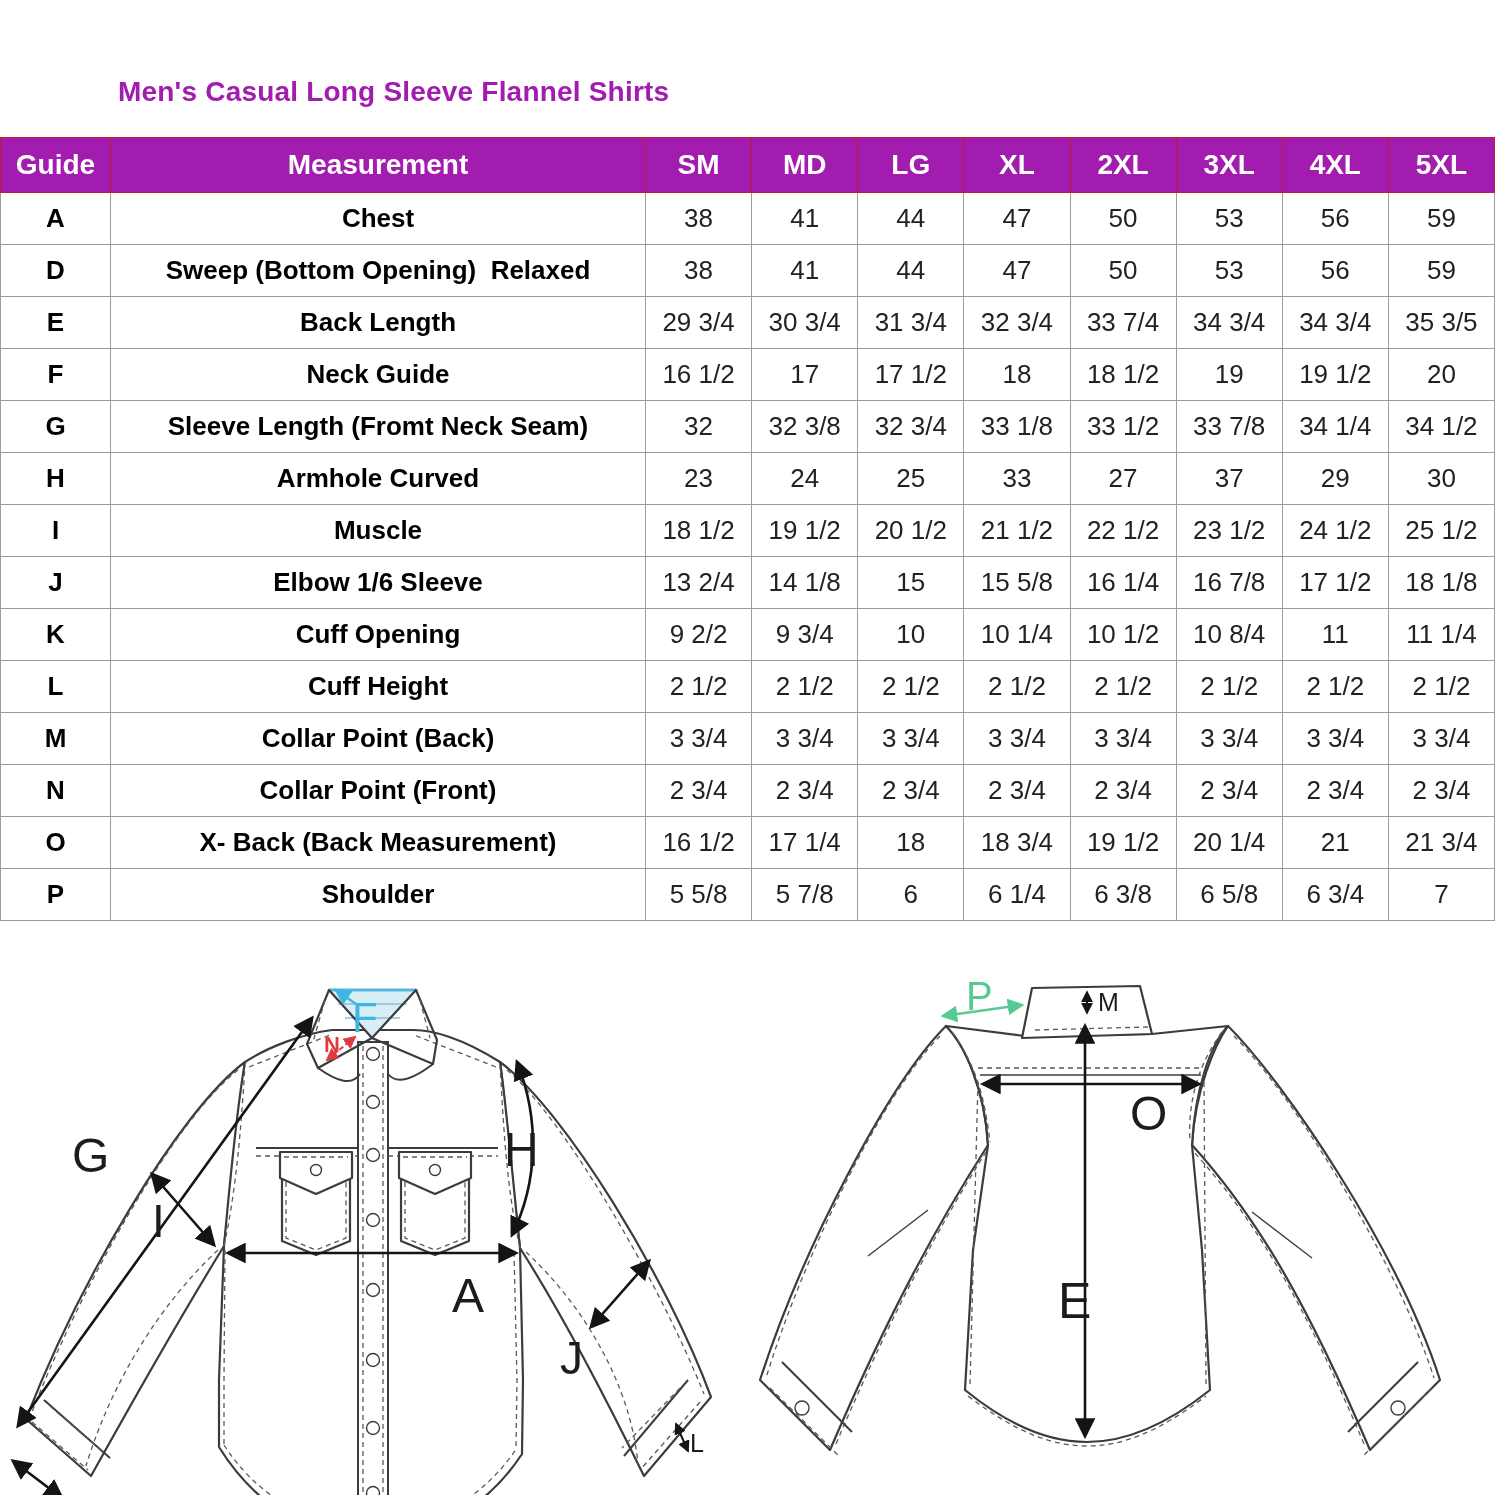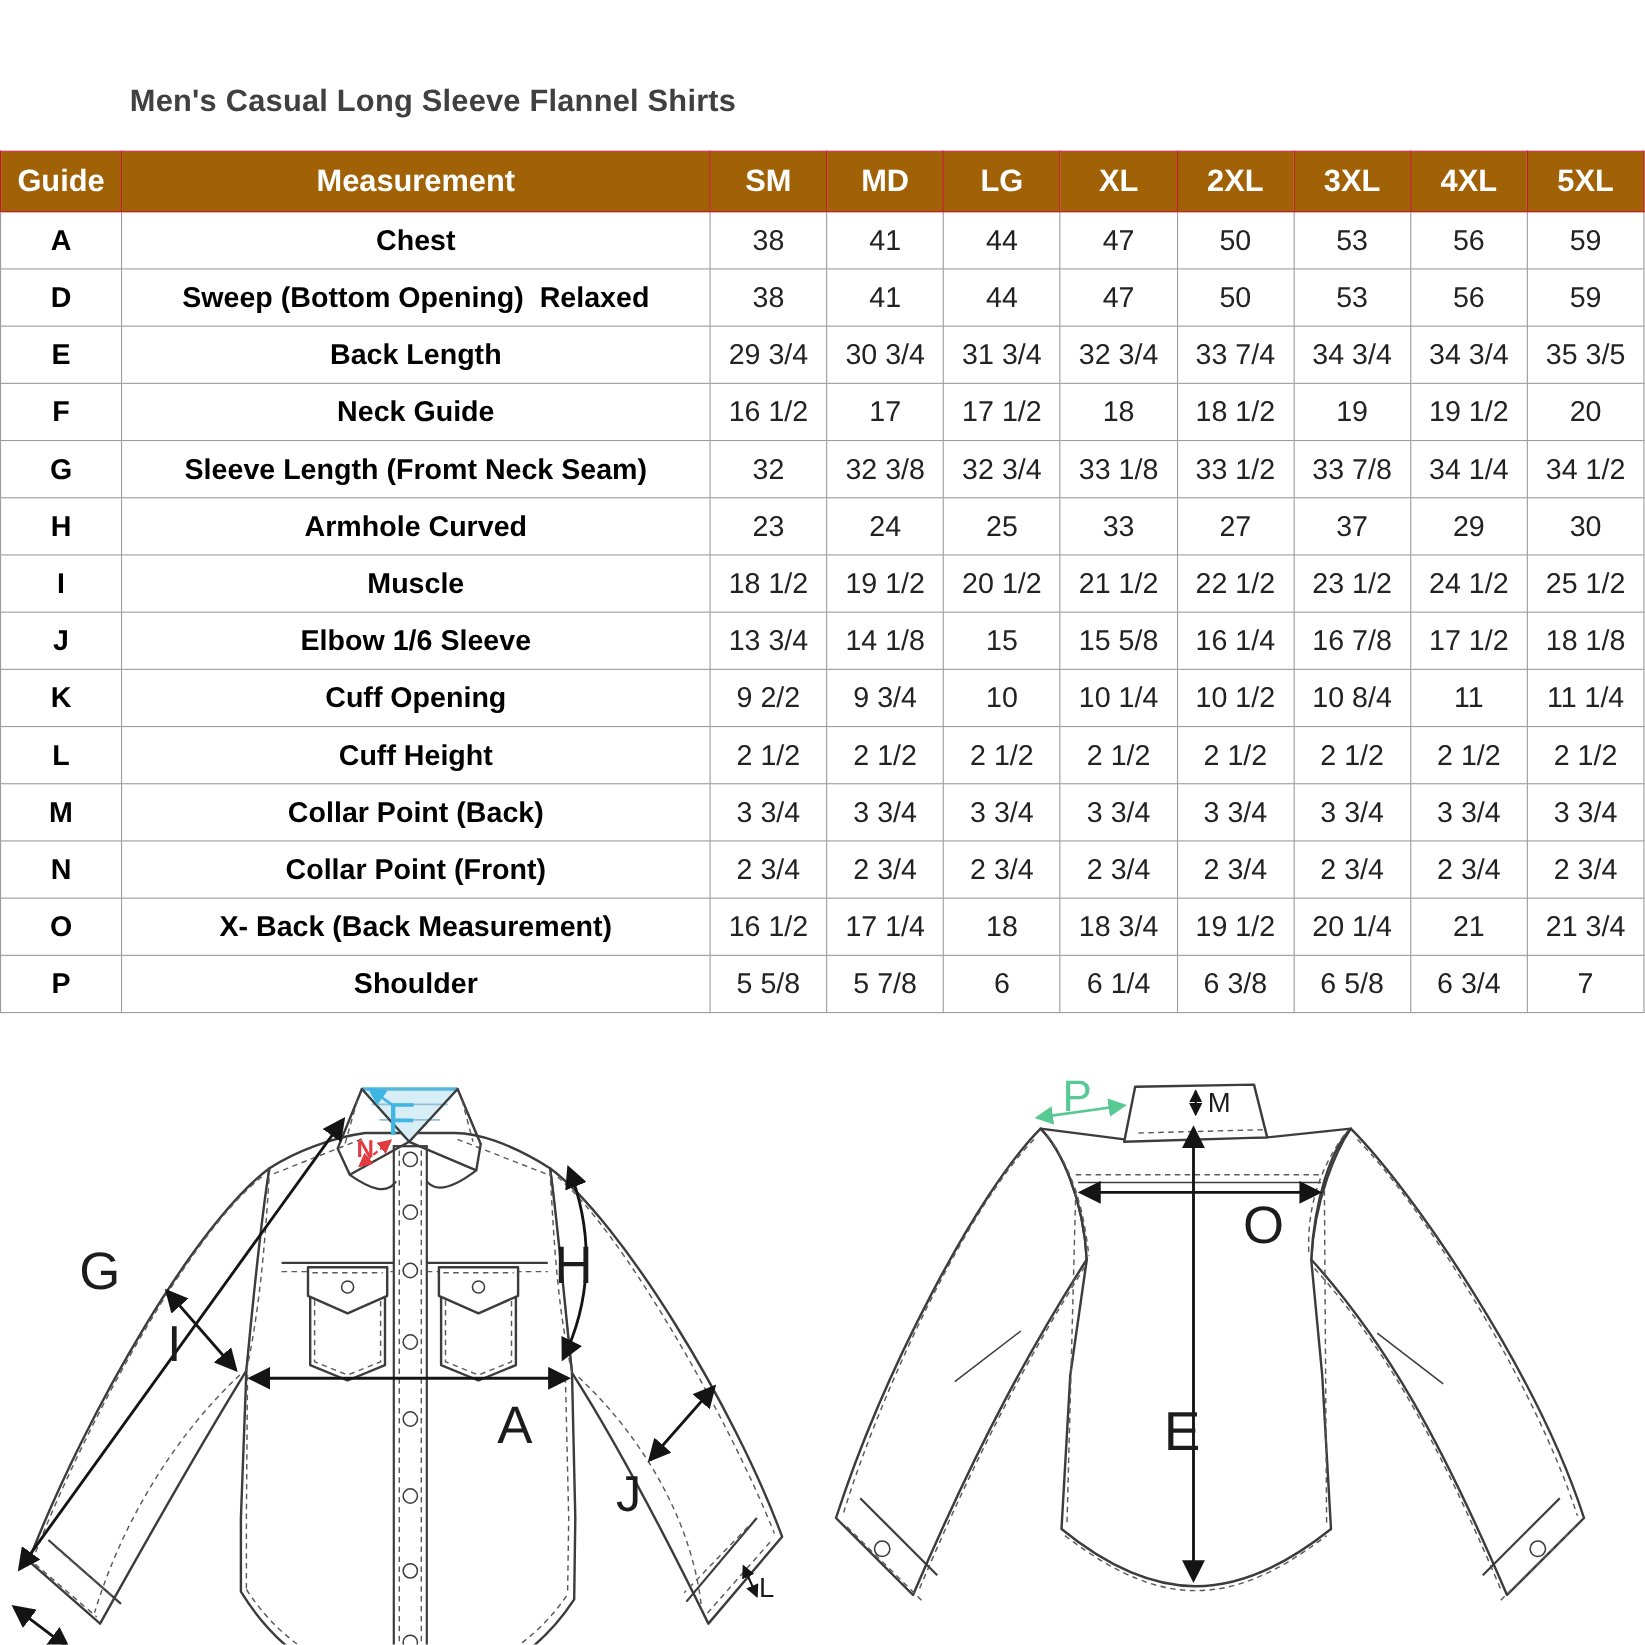--- a/index.html
+++ b/index.html
@@ -2,28 +2,28 @@
 <html><head>
 <meta charset="utf-8">
 <style>
   html,body{margin:0;padding:0;}
   body{
     width:1495px;height:1495px;position:relative;background:#ffffff;
     font-family:"Liberation Sans",sans-serif;overflow:hidden;
   }
   .title{
     position:absolute;left:118px;top:76px;
-    font-size:28px;font-weight:bold;color:#404040;letter-spacing:.2px;
+    font-size:28px;font-weight:bold;color:#a21caf;letter-spacing:.2px;
   }
   .size-table{
     position:absolute;left:0;top:137px;width:1495px;
     border-collapse:collapse;table-layout:fixed;
   }
   .size-table th{
-    background:#a16207;color:#FFFFFF;font-weight:bold;font-size:28px;
+    background:#a21caf;color:#FFFFFF;font-weight:bold;font-size:28px;
     height:54px;border:1px solid #c21b2d;padding:0;text-align:center;
   }
   .size-table td{
     border:1px solid #9C9C9C;height:51px;padding:0;text-align:center;
     vertical-align:middle;font-size:26px;color:#222222;background:#fff;
     white-space:nowrap;overflow:hidden;
   }
   .size-table td.guide-cell,.size-table td.measure-cell{
     font-weight:bold;color:#000000;font-size:26px;
   }
@@ -158,21 +158,21 @@
         <td>20 1/2</td>
         <td>21 1/2</td>
         <td>22 1/2</td>
         <td>23 1/2</td>
         <td>24 1/2</td>
         <td>25 1/2</td>
       </tr>
       <tr>
         <td class="guide-cell">J</td>
         <td class="measure-cell">Elbow 1/6 Sleeve</td>
-        <td>13 3/4</td>
+        <td>13 2/4</td>
         <td>14 1/8</td>
         <td>15</td>
         <td>15 5/8</td>
         <td>16 1/4</td>
         <td>16 7/8</td>
         <td>17 1/2</td>
         <td>18 1/8</td>
       </tr>
       <tr>
         <td class="guide-cell">K</td>

